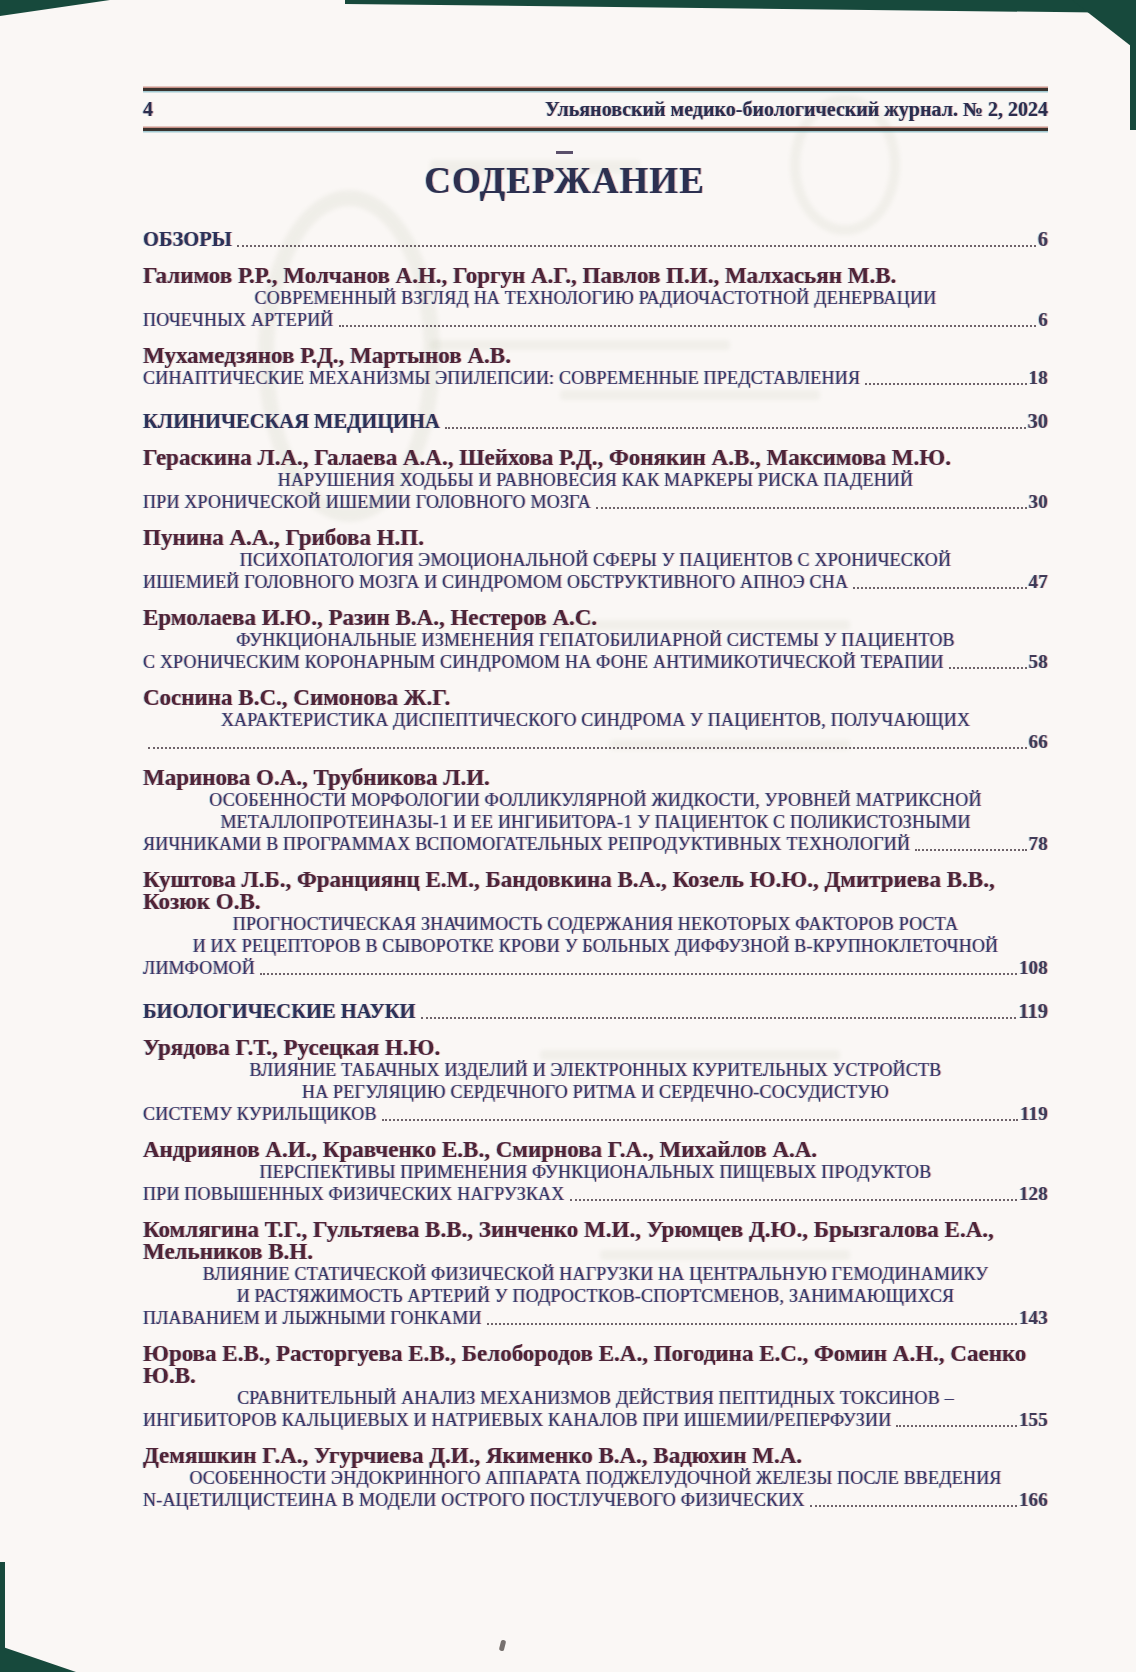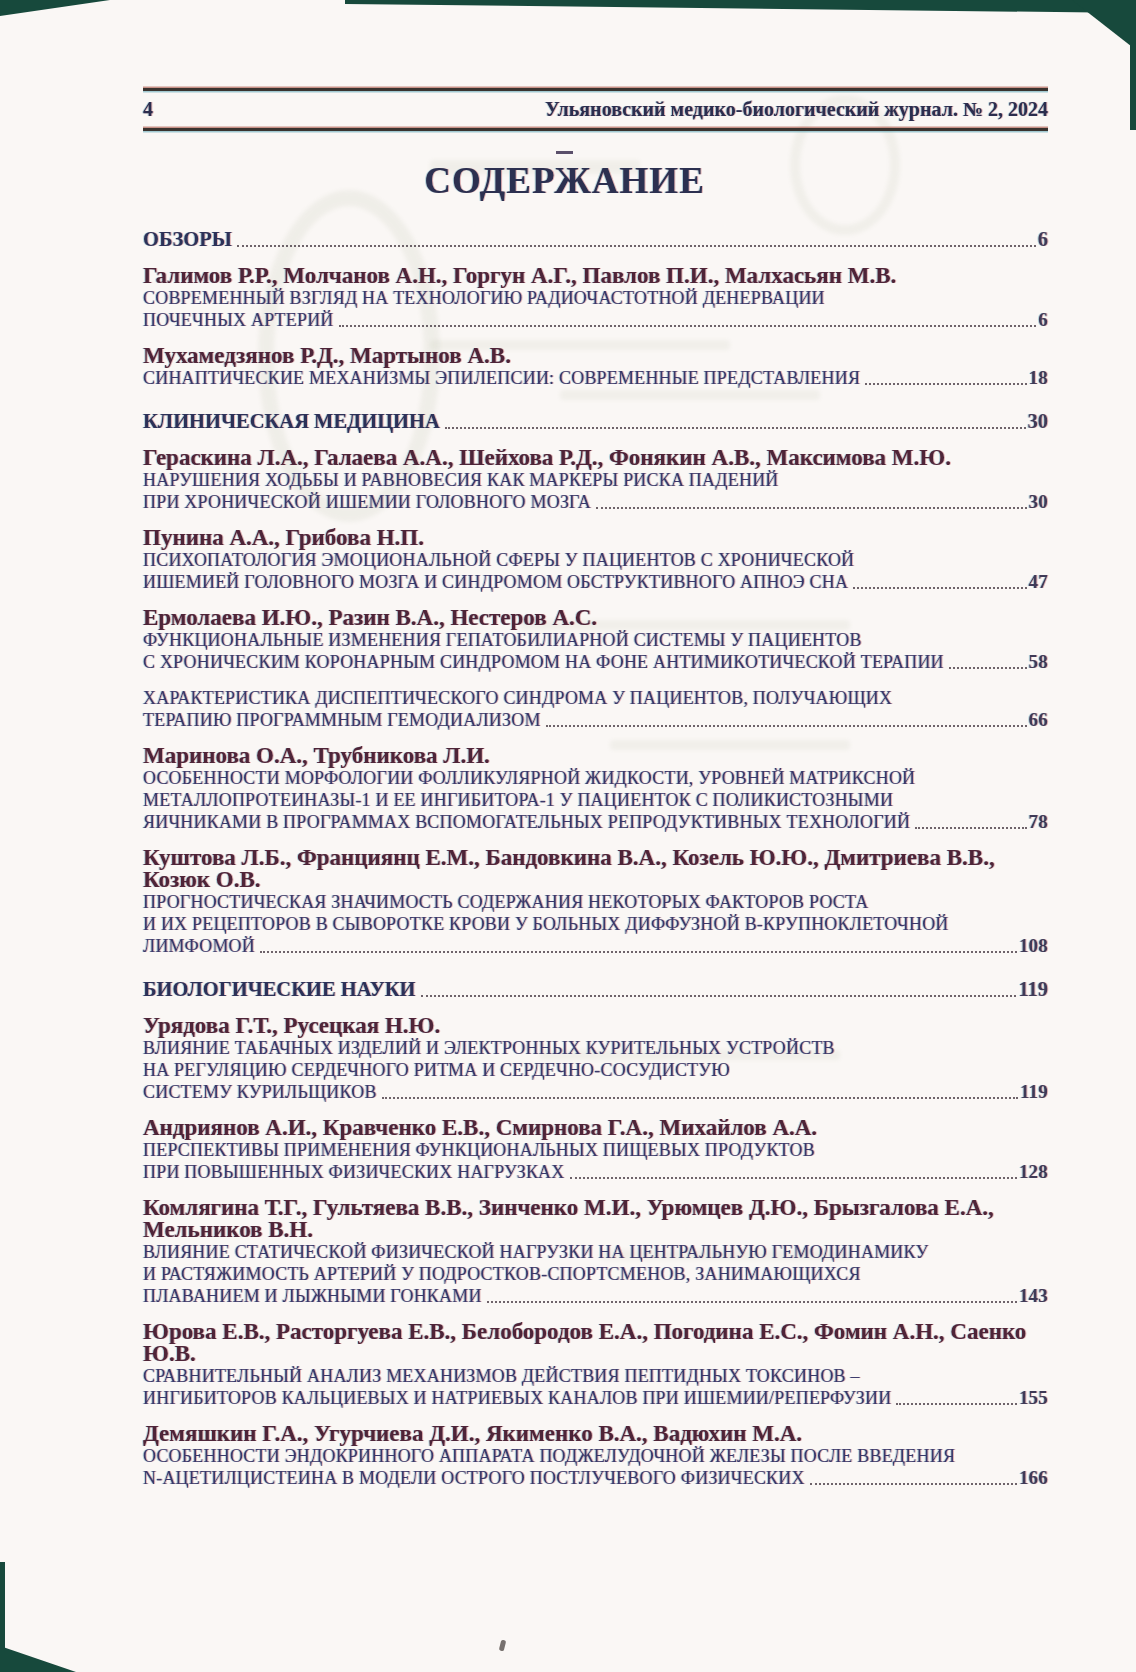--- a/index.html
+++ b/index.html
@@ -47,21 +47,21 @@
 
   .dash-mark{width:17px;height:3px;background:#3e3352;margin:0 auto 5px;transform:translateX(-31px);opacity:.85;}
   h1.page-title{margin:0 0 26px;font-size:37px;letter-spacing:1px;text-align:center;
     transform:translateX(-31px);color:var(--titleink,#2c3050);font-weight:bold;}
 
   .toc-section + .toc-section{margin-top:21px;}
   .section-row{display:flex;align-items:flex-end;font-weight:bold;font-size:20.5px;
     color:var(--headingink,#2c3158);line-height:23px;}
   .entry{margin-top:14px;}
   .authors{font-weight:bold;font-size:23px;color:var(--authorink,#4e2438);line-height:22px;}
-  .title-line,.title-row{font-size:18px;color:var(--capsink,#39386a);line-height:22px;letter-spacing:.2px;}
+  .title-line,.title-row{font-size:18px;color:var(--capsink,#39386a);line-height:22px;letter-spacing:.2px;text-align:center;}
   .title-row{display:flex;align-items:flex-end;}
   .title-text{white-space:nowrap;}
   .leader{flex:1 1 auto;min-width:18px;border-bottom:2.5px dotted var(--dots,#564a52);
     margin:0 2px 4px 5px;opacity:.85;}
   .pagenum{font-size:19px;color:var(--numink,#3f3a57);font-weight:600;}
   .section-row .pagenum{font-size:20.5px;font-weight:bold;}
 </style>
 </head>
 <body style="--scanbg: #17493c; --paper: #faf7f5; --headerink: #2b2d4e; --headingink: #2c3158; --titleink: #2c3050; --capsink: #39386a; --authorink: #4e2438; --numink: #3f3a57; --rule: #3a332f; --dots: #564a52;">
 
@@ -138,23 +138,23 @@
         <div class="entry">
           <div class="authors ink">Ермолаева И.Ю., Разин В.А., Нестеров А.С.</div>
           <div class="title-line ink">ФУНКЦИОНАЛЬНЫЕ ИЗМЕНЕНИЯ ГЕПАТОБИЛИАРНОЙ СИСТЕМЫ У ПАЦИЕНТОВ</div>
           <div class="title-row ink">
             <span class="title-text">С ХРОНИЧЕСКИМ КОРОНАРНЫМ СИНДРОМОМ НА ФОНЕ АНТИМИКОТИЧЕСКОЙ ТЕРАПИИ</span>
             <span class="leader"></span>
             <span class="pagenum">58</span>
           </div>
         </div>
         <div class="entry">
+          <div class="authors ink">Соснина В.С., Симонова Ж.Г.</div>
           <div class="title-line ink">ХАРАКТЕРИСТИКА ДИСПЕПТИЧЕСКОГО СИНДРОМА У ПАЦИЕНТОВ, ПОЛУЧАЮЩИХ</div>
           <div class="title-row ink">
-            <span class="title-text">ТЕРАПИЮ ПРОГРАММНЫМ ГЕМОДИАЛИЗОМ</span>
             <span class="leader"></span>
             <span class="pagenum">66</span>
           </div>
         </div>
         <div class="entry">
           <div class="authors ink">Маринова О.А., Трубникова Л.И.</div>
           <div class="title-line ink">ОСОБЕННОСТИ МОРФОЛОГИИ ФОЛЛИКУЛЯРНОЙ ЖИДКОСТИ, УРОВНЕЙ МАТРИКСНОЙ</div>
           <div class="title-line ink">МЕТАЛЛОПРОТЕИНАЗЫ-1 И ЕЕ ИНГИБИТОРА-1 У ПАЦИЕНТОК С ПОЛИКИСТОЗНЫМИ</div>
           <div class="title-row ink">
             <span class="title-text">ЯИЧНИКАМИ В ПРОГРАММАХ ВСПОМОГАТЕЛЬНЫХ РЕПРОДУКТИВНЫХ ТЕХНОЛОГИЙ</span>

